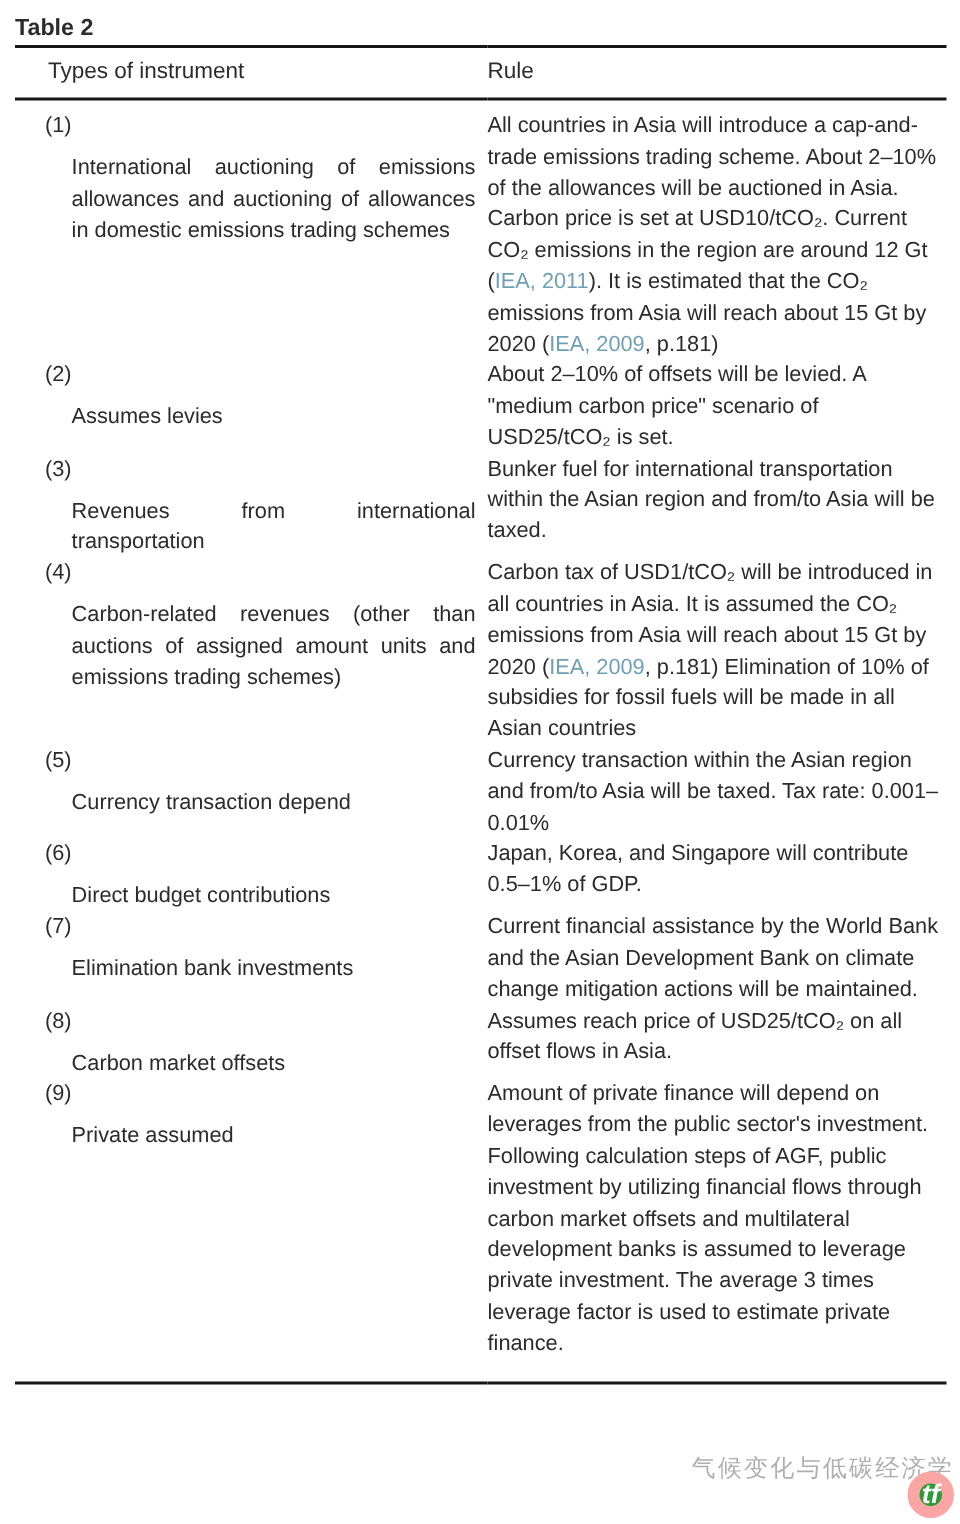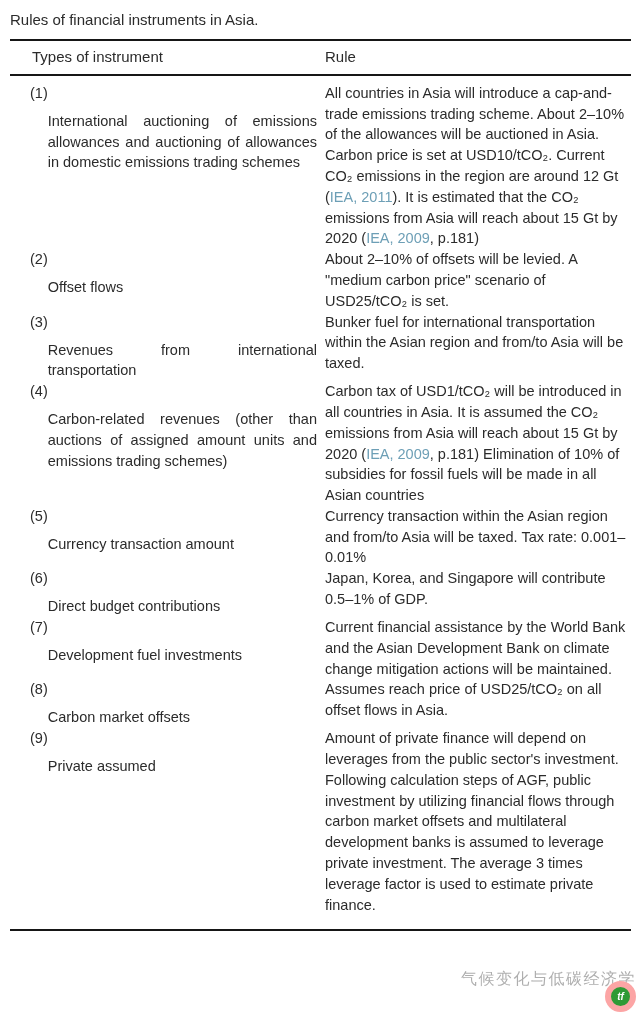--- a/index.html
+++ b/index.html
@@ -43,36 +43,36 @@
   .cite{color:var(--link);cursor:pointer;}
   
   .watermark{position:absolute;right:4px;bottom:4px;text-align:left;pointer-events:none;}
   .wm-cn{
     color:var(--wm-gray);opacity:.8;font-size:16px;letter-spacing:1.5px;
     margin-bottom:-9px;position:relative;z-index:1;white-space:nowrap;
   }
   .wm-row{display:flex;align-items:center;justify-content:flex-end;gap:2px;position:relative;z-index:2;}
   .wm-logo{
     width:31px;height:31px;border-radius:50%;background:var(--wm-green);
-    color:#fff;font-weight:bold;font-style:italic;font-size:10px;
+    color:#fff;font-weight:bold;font-style:italic;font-size:18px;
     display:flex;align-items:center;justify-content:center;flex:none;
-    border:6px solid #fca5a5;pointer-events:auto;
+    border:8px solid #fca5a5;pointer-events:auto;
   }
   .wm-site{
     color:var(--wm-green);font-size:26px;font-weight:bold;letter-spacing:.5px;
     line-height:1;pointer-events:auto;
     text-shadow:-1px -1px 0 #fff,1px -1px 0 #fff,-1px 1px 0 #fff,1px 1px 0 #fff,0 2px 0 #fff;
   }
 </style>
 </head>
 <body>
 
 <div class="page">
   <div class="caption">
-    <div class="caption-sub">Rules of financial instruments in Asia.</div>
+    <div class="caption-title">Table 2</div>
   </div>
 
   <table class="rules">
     <thead>
       <tr>
         <th class="th-type">Types of instrument</th>
         <th class="th-rule">Rule</th>
       </tr>
     </thead>
     <tbody>
@@ -82,21 +82,21 @@
               <span class="num">(1)</span>
               <span class="type-text">International auctioning of emissions allowances and auctioning of allowances in domestic emissions trading schemes</span>
             </div>
           </td>
           <td class="cell-rule"><span>All countries in Asia will introduce a cap-and-trade emissions trading scheme. About 2–10% of the allowances will be auctioned in Asia. Carbon price is set at USD10/tCO₂. Current CO₂ emissions in the region are around 12 Gt (</span><span class="cite">IEA, 2011</span><span>). It is estimated that the CO₂ emissions from Asia will reach about 15 Gt by 2020 (</span><span class="cite">IEA, 2009</span><span>, p.181)</span></td>
         </tr>
         <tr>
           <td class="cell-type">
             <div class="type-wrap">
               <span class="num">(2)</span>
-              <span class="type-text">Offset flows</span>
+              <span class="type-text">Assumes levies</span>
             </div>
           </td>
           <td class="cell-rule"><span>About 2–10% of offsets will be levied. A "medium carbon price" scenario of USD25/tCO₂ is set.</span></td>
         </tr>
         <tr>
           <td class="cell-type">
             <div class="type-wrap">
               <span class="num">(3)</span>
               <span class="type-text">Revenues from international transportation</span>
             </div>
@@ -109,39 +109,39 @@
               <span class="num">(4)</span>
               <span class="type-text">Carbon-related revenues (other than auctions of assigned amount units and emissions trading schemes)</span>
             </div>
           </td>
           <td class="cell-rule"><span>Carbon tax of USD1/tCO₂ will be introduced in all countries in Asia. It is assumed the CO₂ emissions from Asia will reach about 15 Gt by 2020 (</span><span class="cite">IEA, 2009</span><span>, p.181) Elimination of 10% of subsidies for fossil fuels will be made in all Asian countries</span></td>
         </tr>
         <tr>
           <td class="cell-type">
             <div class="type-wrap">
               <span class="num">(5)</span>
-              <span class="type-text">Currency transaction amount</span>
+              <span class="type-text">Currency transaction depend</span>
             </div>
           </td>
           <td class="cell-rule"><span>Currency transaction within the Asian region and from/to Asia will be taxed. Tax rate: 0.001–0.01%</span></td>
         </tr>
         <tr>
           <td class="cell-type">
             <div class="type-wrap">
               <span class="num">(6)</span>
               <span class="type-text">Direct budget contributions</span>
             </div>
           </td>
           <td class="cell-rule"><span>Japan, Korea, and Singapore will contribute 0.5–1% of GDP.</span></td>
         </tr>
         <tr>
           <td class="cell-type">
             <div class="type-wrap">
               <span class="num">(7)</span>
-              <span class="type-text">Development fuel investments</span>
+              <span class="type-text">Elimination bank investments</span>
             </div>
           </td>
           <td class="cell-rule"><span>Current financial assistance by the World Bank and the Asian Development Bank on climate change mitigation actions will be maintained.</span></td>
         </tr>
         <tr>
           <td class="cell-type">
             <div class="type-wrap">
               <span class="num">(8)</span>
               <span class="type-text">Carbon market offsets</span>
             </div>

